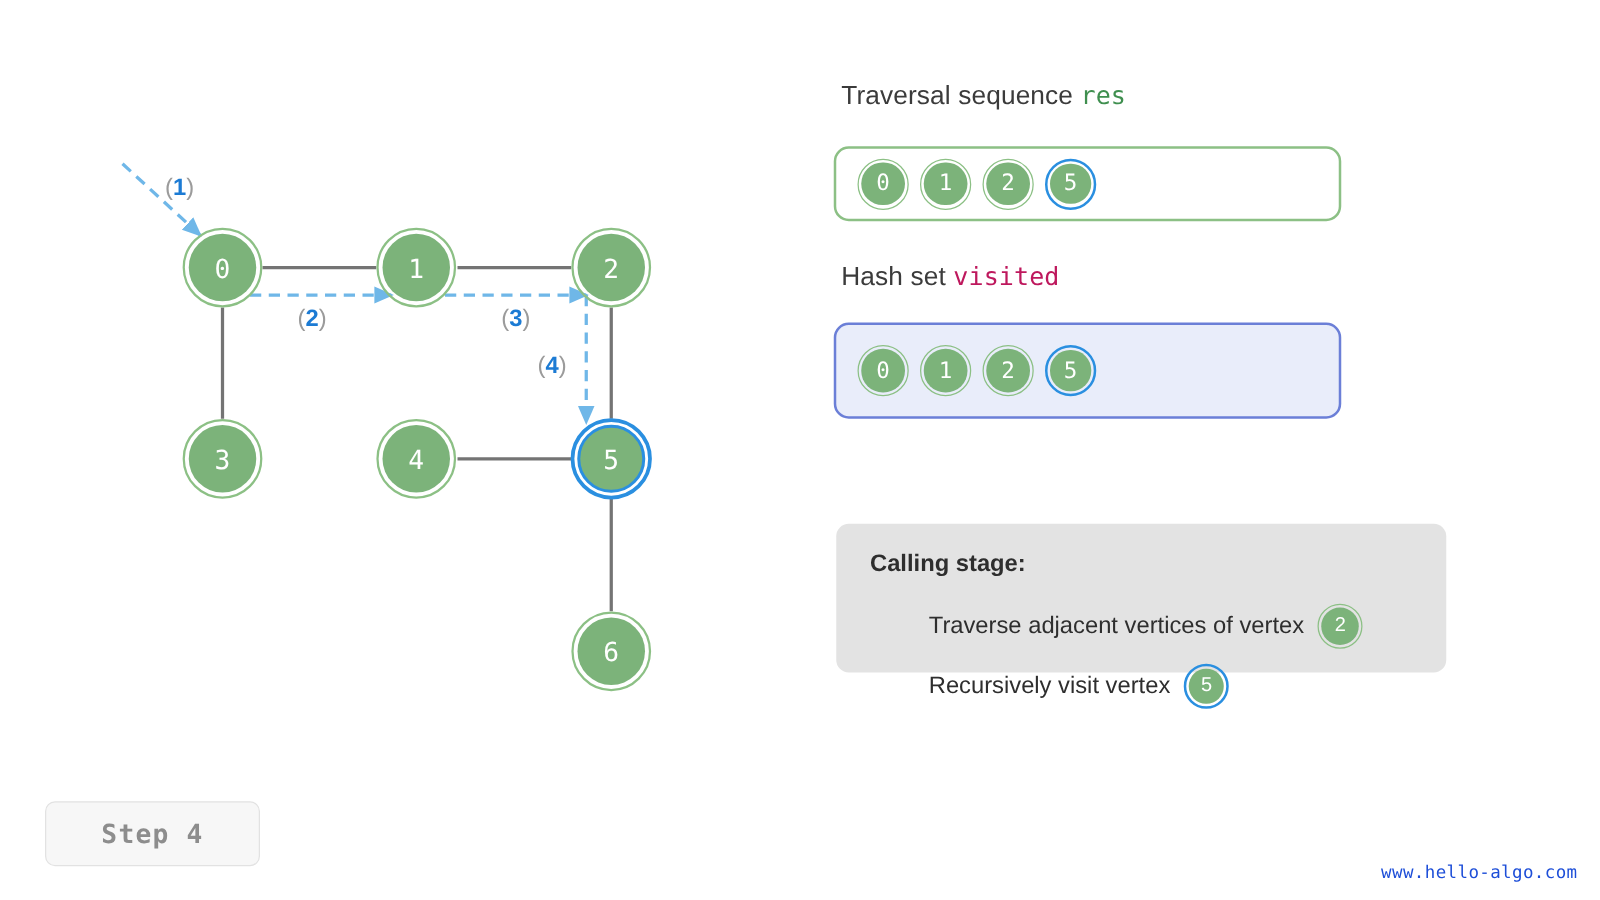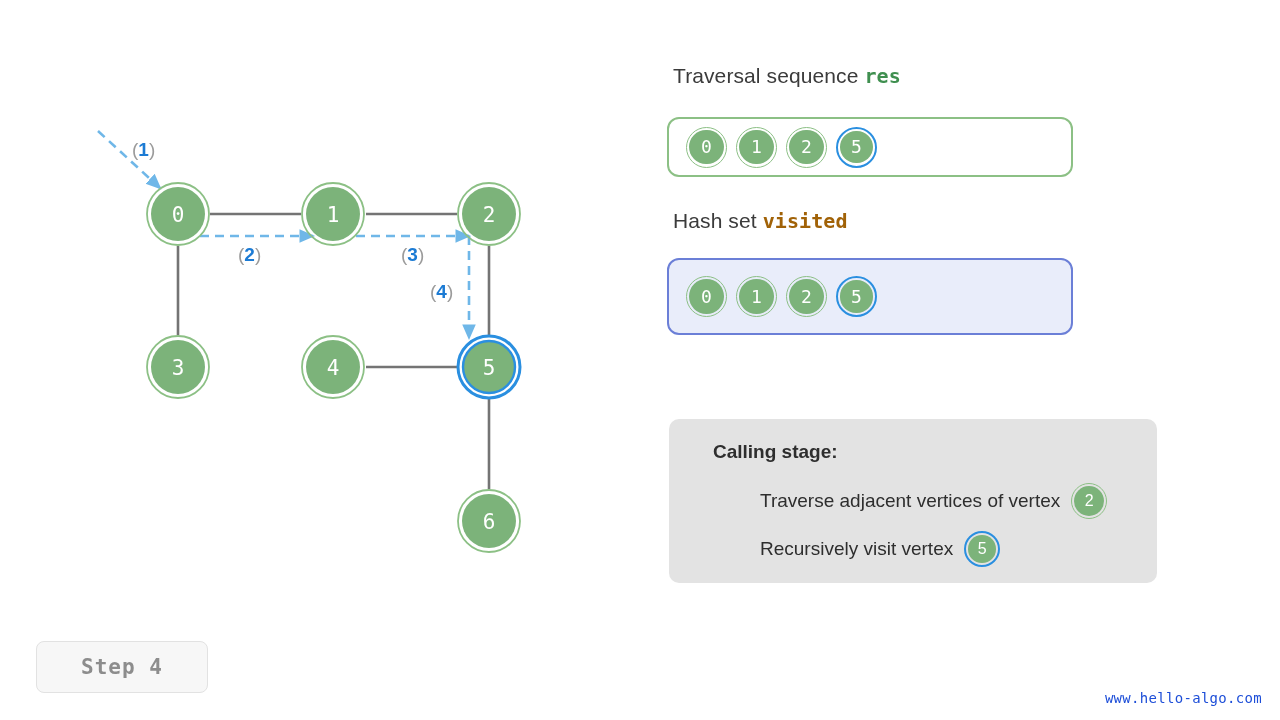--- a/index.html
+++ b/index.html
@@ -36,25 +36,25 @@
   
   .panel-title {
     position: absolute;
     font-size: 21px;
     color: #3b3b3b;
     white-space: nowrap;
     letter-spacing: 0.1px;
   }
   .panel-title .mono-tag {
     font-family: "DejaVu Sans Mono", monospace;
-    font-weight: bold;
+    font-weight: normal;
     font-size: 20px;
   }
   .mono-tag.green { color: #3f8f4f; }
-  .mono-tag.blue  { color: #a16207; }
+  .mono-tag.blue  { color: #be185d; }
 
   #res-title    { left: 673px; top: 64px; }
   #visited-title{ left: 673px; top: 209px; }
 
   .value-box {
     position: absolute;
     box-sizing: border-box;
     border-radius: 12px;
     display: flex;
     align-items: center;
@@ -105,25 +105,25 @@
     border: 2.6px solid #2a8fe0;
   }
   .chip.active .core {
     inset: 4.4px;
   }
 
   
   #calling-stage {
     position: absolute;
     left: 669px; top: 419px;
-    width: 488px; height: 164px;
+    width: 488px; height: 119px;
     background: #e3e3e3;
     border-radius: 10px;
     box-sizing: border-box;
-    padding: 22px 26px 0 44px;
+    padding: 22px 26px 0 27px;
   }
   #calling-stage-title {
     font-size: 19px;
     font-weight: bold;
     color: #2e2e2e;
     margin: 0 0 20px 0;
   }
   .stage-line {
     display: flex;
     align-items: center;

